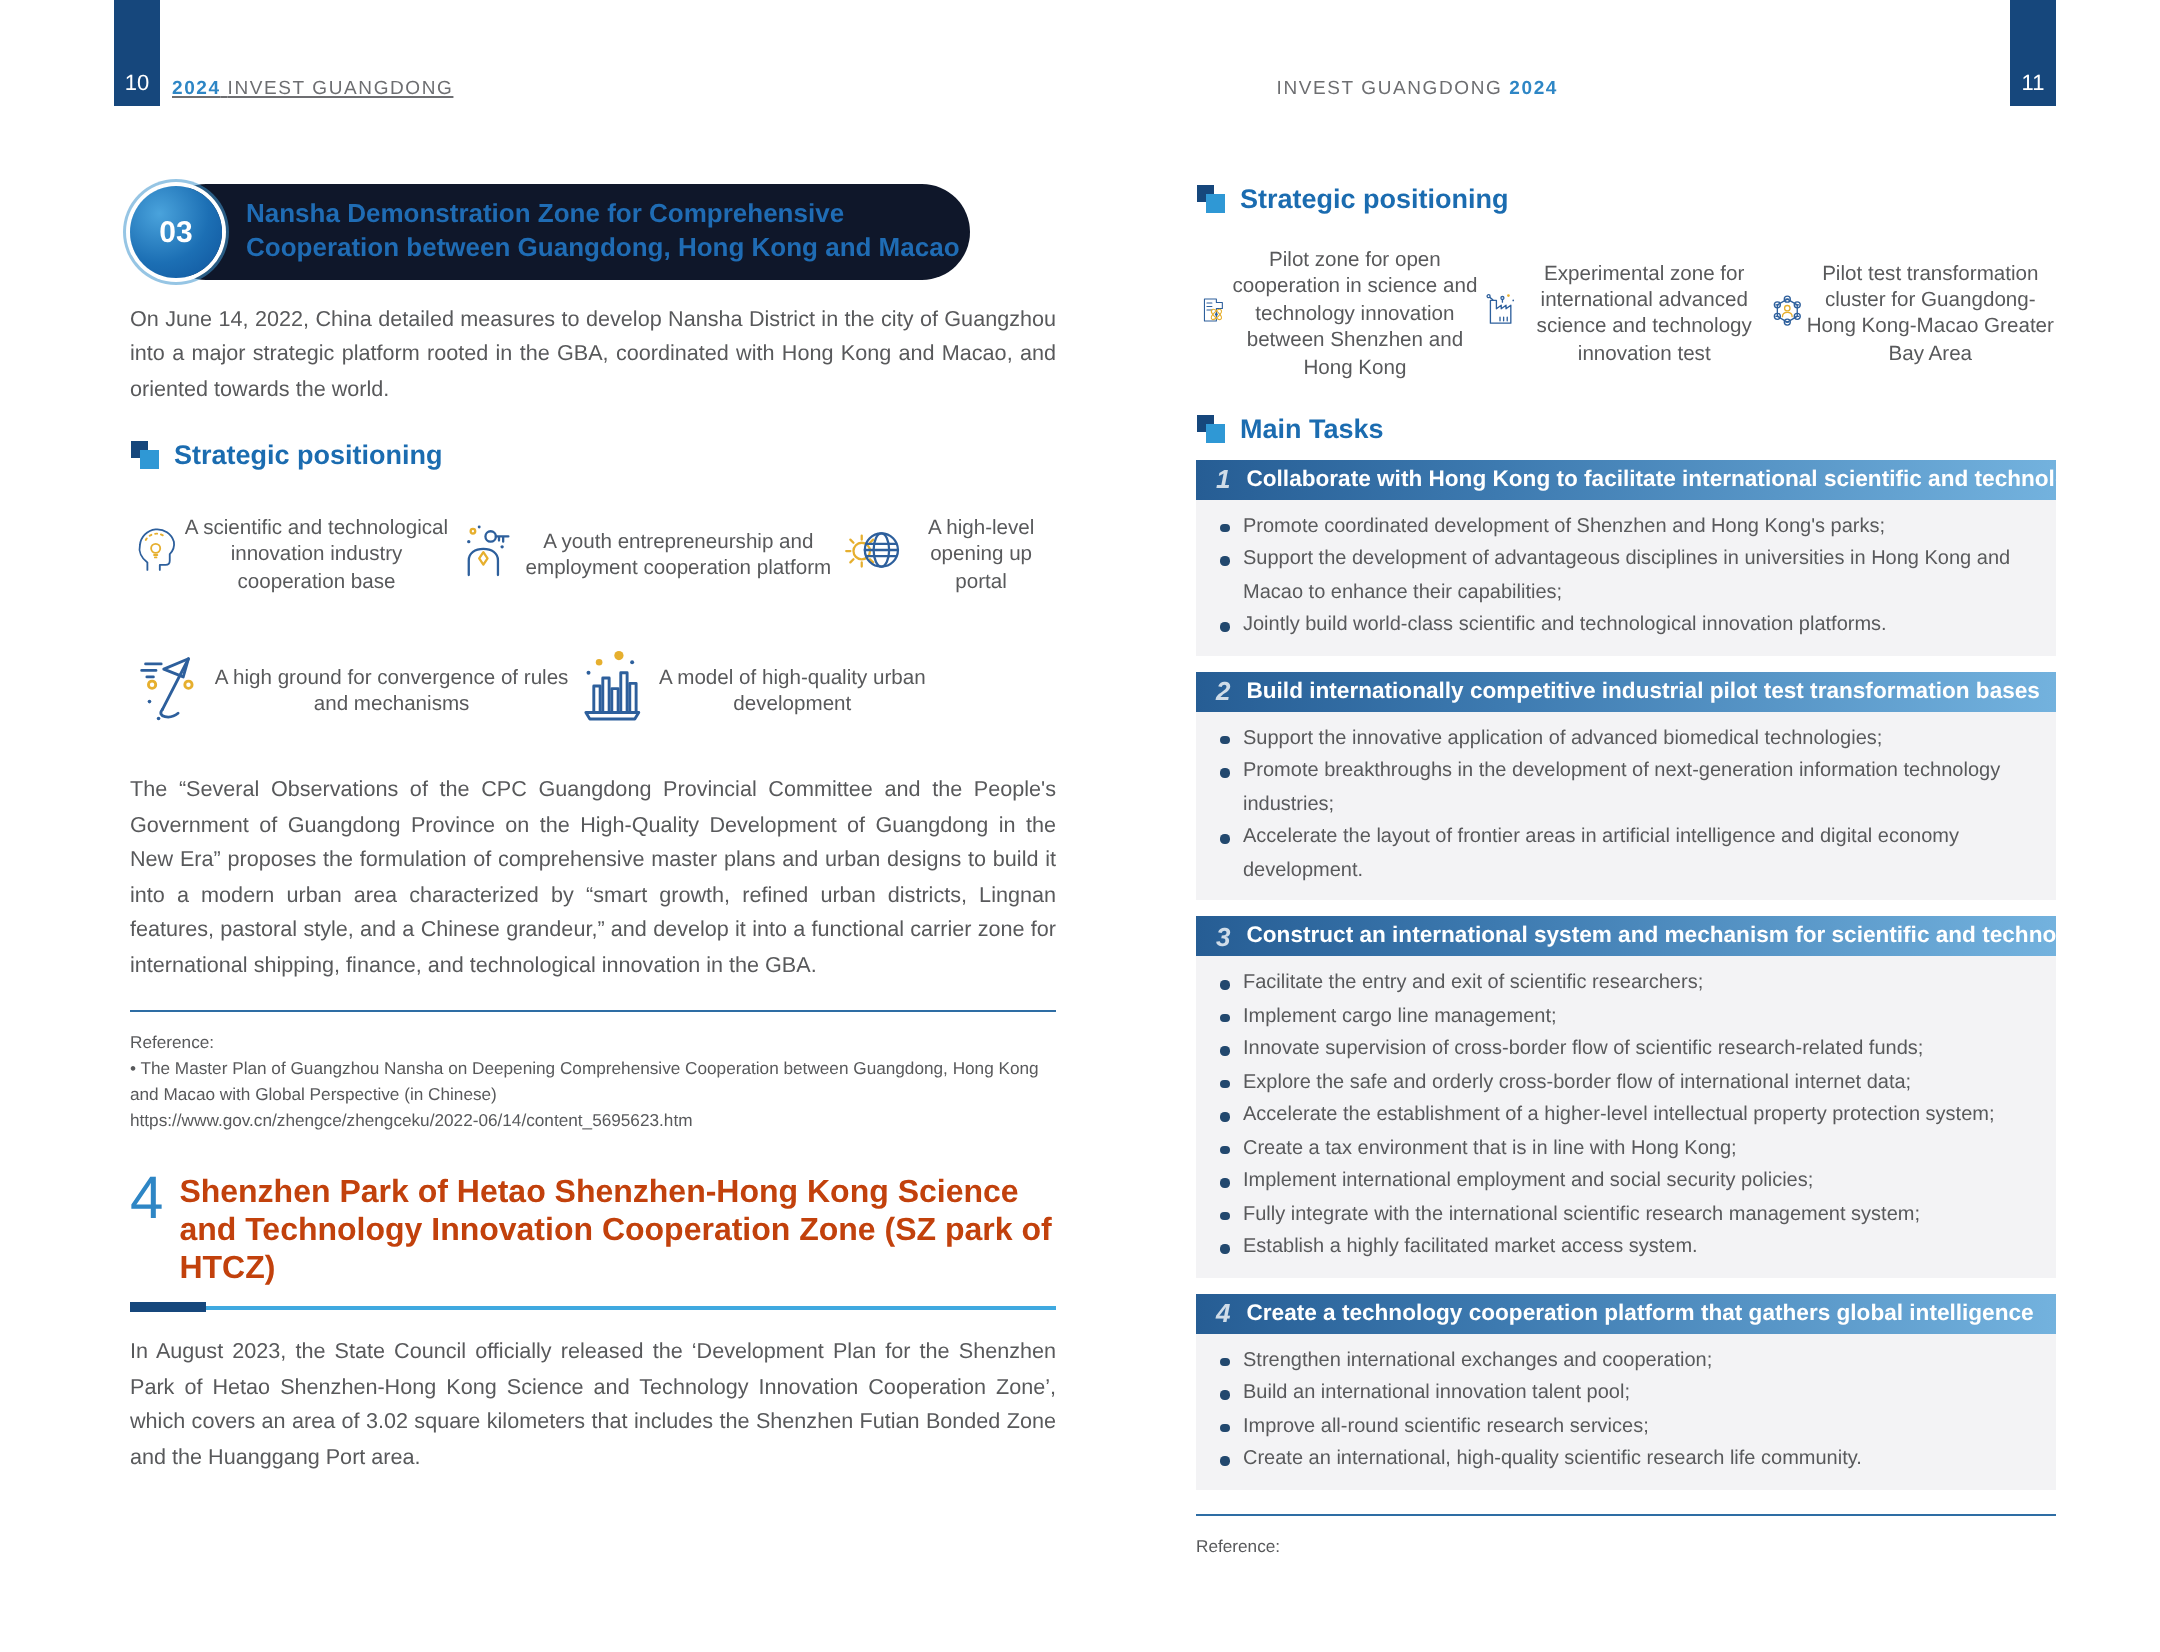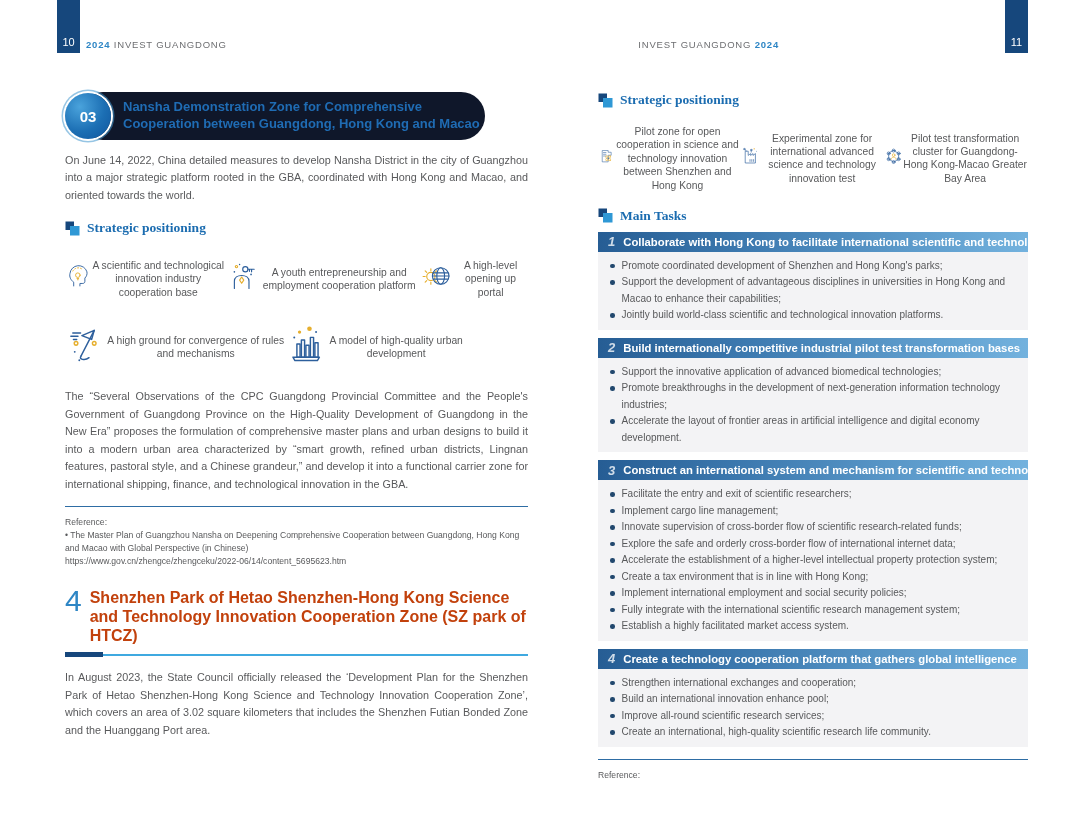--- a/index.html
+++ b/index.html
@@ -7,21 +7,21 @@
     font-family:"Liberation Sans", sans-serif; color:#58595b; }
   .spread { position:relative; width:863px; height:826px; background:#fff; }
 
   
   .pagenum-box { position:absolute; top:0; width:23px; height:53px; background:#16477c;
     color:#fff; font-size:11px; display:flex; align-items:flex-end; justify-content:center;
     padding-bottom:5px; }
   .pagenum-left { left:57px; }
   .pagenum-right { left:1005px; }
   .brand { position:absolute; top:39px; font-size:9.5px; letter-spacing:.8px; color:#6d6e71; }
-  .brand-left { left:86px; }
+  .brand-left { left:86px;text-decoration:underline; }
   .brand-right { right:84px; }
   .brand b { color:#2e86c5; }
 
   
   .col-left  { position:absolute; left:65px;  top:0; width:463px; }
   .col-right { position:absolute; left:598px; top:0; width:430px; }
 
   
   .badge-row { position:relative; margin-top:92px; height:48px; }
   .badge-circle { position:absolute; left:0; top:1px; width:46px; height:46px; border-radius:50%;
@@ -30,21 +30,21 @@
     box-shadow:0 0 0 2px #fff, 0 0 0 3.5px rgba(64,150,205,.55); z-index:2; }
   .badge-pill { margin-left:14px; width:406px; height:48px; background:#0f172a; border-radius:24px;
     display:flex; align-items:center; padding-left:44px; }
   .badge-title { color:#1f6cb4; font-weight:bold; font-size:13px; line-height:1.28; }
 
   .para { font-size:10.8px; line-height:1.62; text-align:justify; color:#58595b; }
   .intro { margin-top:12px; }
 
   
   .sp-heading { display:flex; align-items:center; gap:7px; color:#1b6cb0;
-    font-weight:bold; font-size:13.5px;font-family:Liberation Serif, serif; }
+    font-weight:bold; font-size:13.5px; }
   .sp-heading.lp { margin-top:16px; }
   .sq-icon { flex:0 0 auto; }
 
   
   .pos-row { display:flex; margin-top:10px; }
   .pos-item { display:flex; flex-direction:row; align-items:center; text-align:center; }
   .pos-item .cap { font-size:10.3px; line-height:1.3; margin-top:5px; color:#58595b; }
   .pos-item svg { width:60px; height:60px; }
   .lp-r1 .pos-item:nth-child(1){ width:160px; }
   .lp-r1 .pos-item:nth-child(2){ width:195px; }
@@ -369,21 +369,21 @@
       <span class="task-num">4</span>
       <span class="task-title">Create a technology cooperation platform that gathers global intelligence</span>
     </div>
     <div class="task-panel">
       <div class="bullet">
           <span class="dot"></span>
           <span>Strengthen international exchanges and cooperation;</span>
         </div>
       <div class="bullet">
           <span class="dot"></span>
-          <span>Build an international innovation enhance pool;</span>
+          <span>Build an international innovation talent pool;</span>
         </div>
       <div class="bullet">
           <span class="dot"></span>
           <span>Improve all-round scientific research services;</span>
         </div>
       <div class="bullet">
           <span class="dot"></span>
           <span>Create an international, high-quality scientific research life community.</span>
         </div>
     </div>

